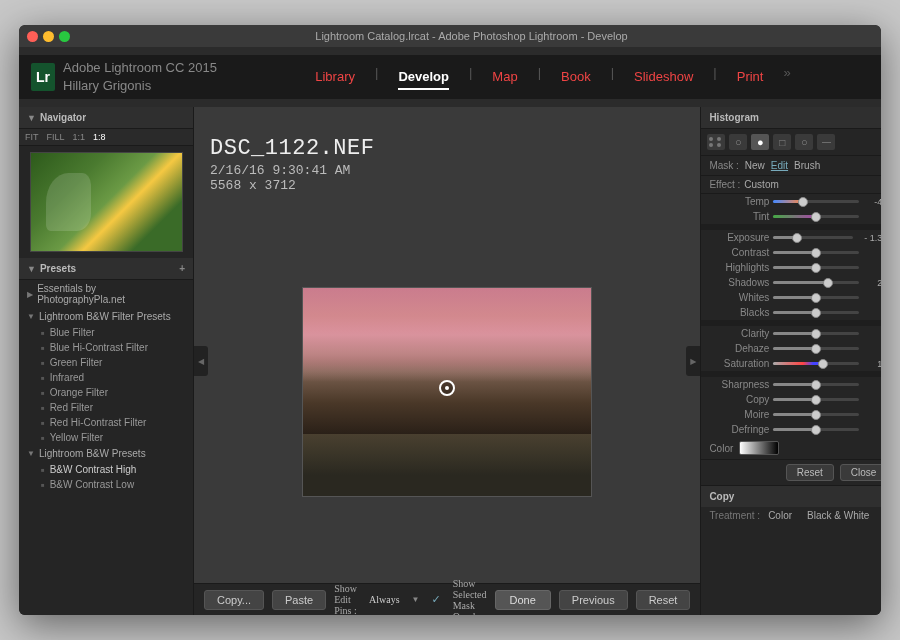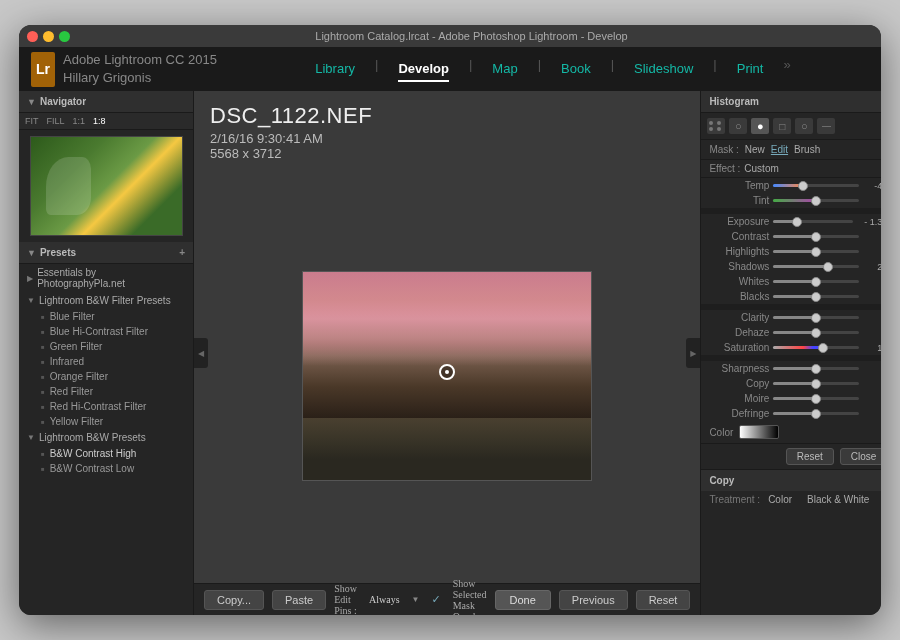--- a/index.html
+++ b/index.html
@@ -12,25 +12,26 @@
       color: #ccc;
       overflow: hidden;
     }
 
     
     .window {
       width: 862px;
       height: 590px;
       margin: 25px auto;
       background: #2b2b2b;
-      border-radius: 12px;
+      border-radius: 6px;
       box-shadow: 0 10px 40px rgba(0,0,0,0.5);
       display: flex;
       flex-direction: column;
       overflow: hidden;
+      gap: 8px;
     }
 
     .title-bar {
       background: #3a3a3a;
       height: 22px;
       display: flex;
       align-items: center;
       padding: 0 8px;
       border-radius: 6px 6px 0 0;
       flex-shrink: 0;
@@ -68,26 +69,26 @@
     }
 
     .lr-logo {
       display: flex;
       align-items: center;
       gap: 8px;
       margin-right: 20px;
     }
 
     .lr-icon {
-      background: #a16207;
+      background: #14532d;
       color: white;
       font-weight: bold;
       font-size: 14px;
       width: 24px;
-      height: 35px;
+      height: 28px;
       display: flex;
       align-items: center;
       justify-content: center;
       border-radius: 2px;
     }
 
     .lr-user-info {
       font-size: 13px;
       color: #888;
       line-height: 1.4;
@@ -95,21 +96,21 @@
 
     .nav-links {
       display: flex;
       gap: 20px;
       flex: 1;
       justify-content: center;
     }
 
     .nav-link {
       font-size: 13px;
-      color: #14b8a6;
+      color: #ef4444;
       cursor: pointer;
       padding: 4px 0;
     }
 
     .nav-link.active {
       color: #fff;
       font-weight: bold;
       border-bottom: 2px solid #fff;
     }
 
@@ -235,22 +236,23 @@
     
     .center-panel {
       flex: 1;
       background: #3a3a3a;
       display: flex;
       flex-direction: column;
       overflow: hidden;
     }
 
     .image-info {
-      padding: 12px 16px 8px;
+      padding: 29px 16px 8px;
       color: #ddd;
+      font-family: Liberation Mono, monospace;
     }
 
     .image-filename {
       font-size: 22px;
       font-weight: 200;
       color: #eee;
       letter-spacing: 0.5px;
     }
 
     .image-date {

